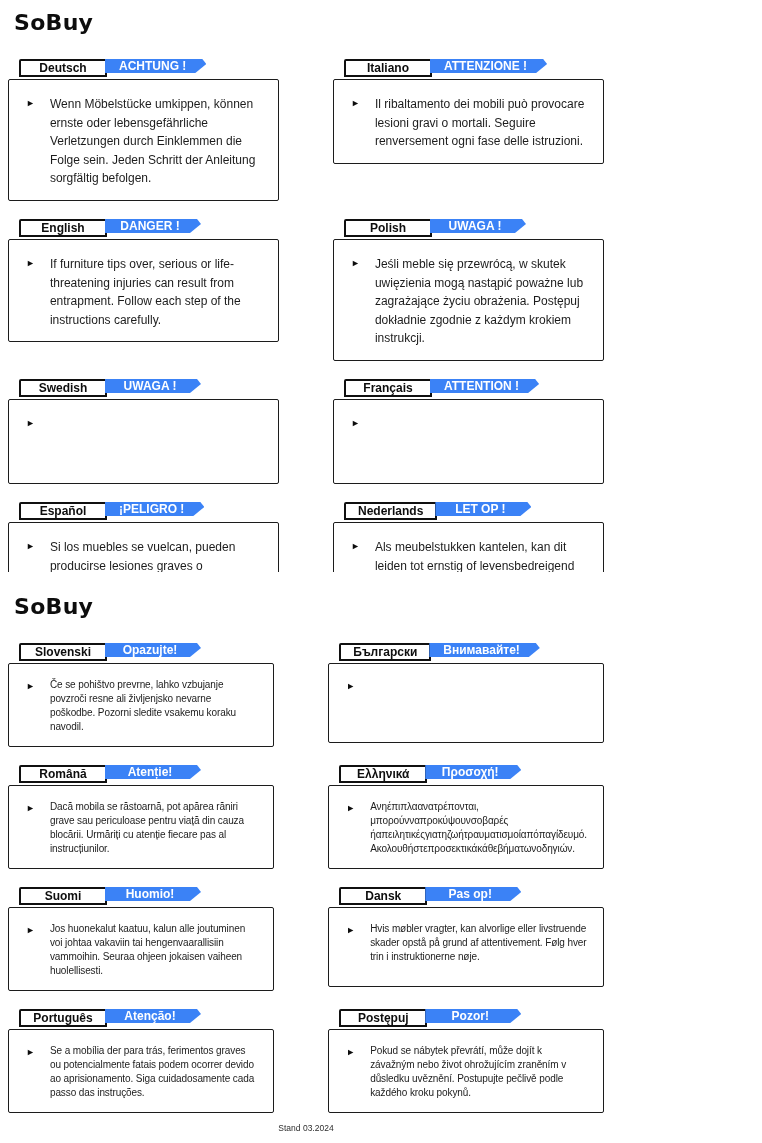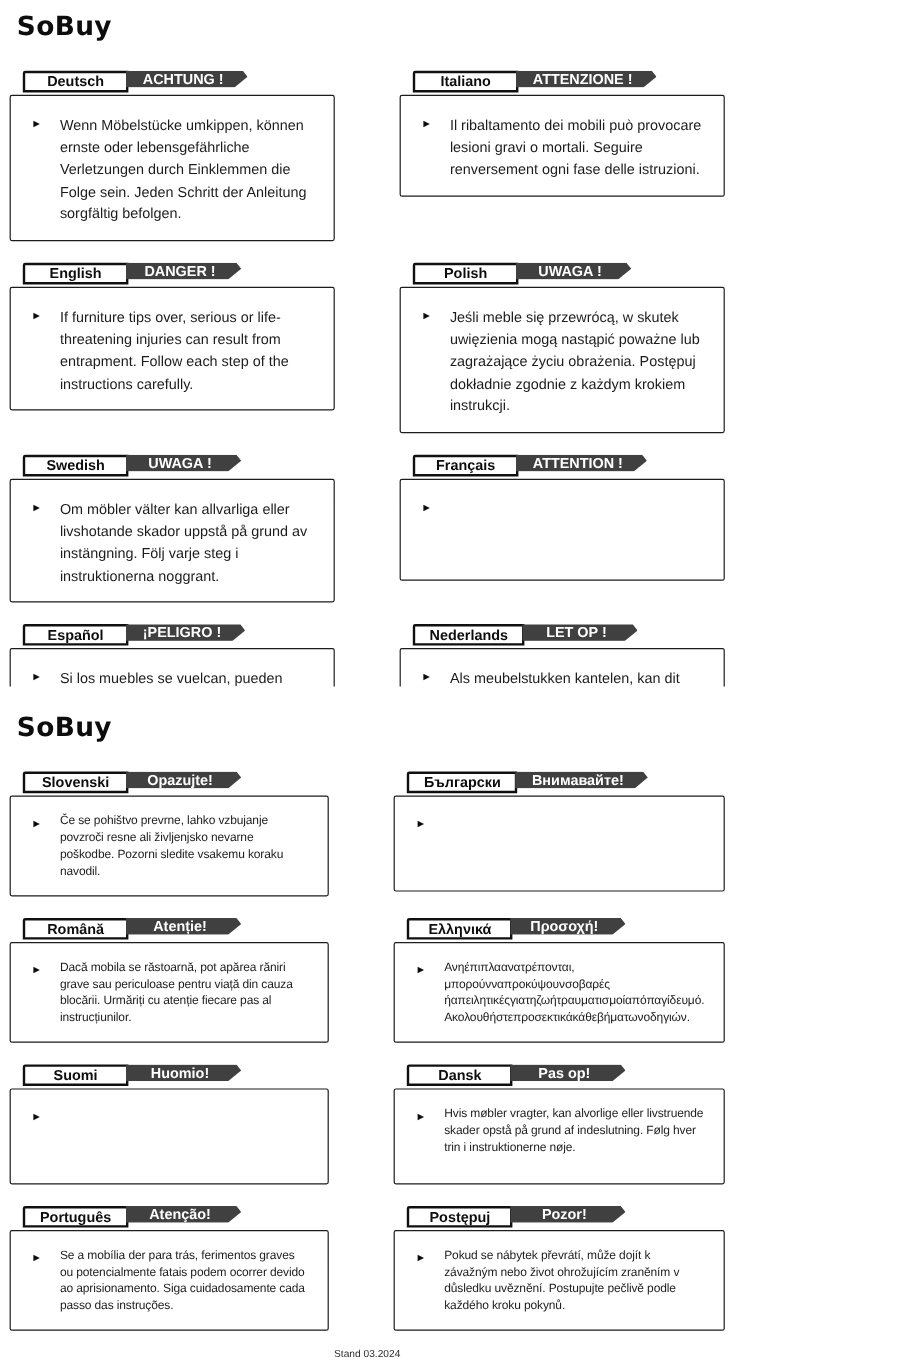--- a/index.html
+++ b/index.html
@@ -51,21 +51,21 @@
     align-items: center;
     justify-content: center;
     min-width: 88px;
     padding: 0 12px;
     font-weight: bold;
     font-size: 12px;
     color: #0d0d0d;
     white-space: nowrap;
   }
   .warn-tab {
-    background: #404040;
+    background: #3b82f6;
     color: #ffffff;
     display: flex;
     align-items: center;
     justify-content: center;
     min-width: 96px;
     padding: 0 20px 0 14px;
     font-weight: bold;
     font-size: 12px;
     white-space: nowrap;
     margin-left: -2px;
@@ -161,21 +161,20 @@
       </div>
     </div>
 
     <div class="block">
       <div class="tabs">
         <div class="lang-tab">Swedish</div>
         <div class="warn-tab">UWAGA !</div>
       </div>
       <div class="box">
         <span class="bullet">►</span>
-        <p class="text">Om möbler välter kan allvarliga eller livshotande skador uppstå på grund av instängning. Följ varje steg i instruktionerna noggrant.</p>
       </div>
     </div>
 
     <div class="block">
       <div class="tabs">
         <div class="lang-tab">Français</div>
         <div class="warn-tab">ATTENTION !</div>
       </div>
       <div class="box">
         <span class="bullet">►</span>
@@ -257,31 +256,32 @@
       </div>
     </div>
 
     <div class="block">
       <div class="tabs">
         <div class="lang-tab">Suomi</div>
         <div class="warn-tab">Huomio!</div>
       </div>
       <div class="box">
         <span class="bullet">►</span>
+        <p class="text">Jos huonekalut kaatuu, kalun alle joutuminen voi johtaa vakaviin tai hengenvaarallisiin vammoihin. Seuraa ohjeen jokaisen vaiheen huolellisesti.</p>
       </div>
     </div>
 
     <div class="block">
       <div class="tabs">
         <div class="lang-tab">Dansk</div>
         <div class="warn-tab">Pas op!</div>
       </div>
       <div class="box">
         <span class="bullet">►</span>
-        <p class="text">Hvis møbler vragter, kan alvorlige eller livstruende skader opstå på grund af indeslutning. Følg hver trin i instruktionerne nøje.</p>
+        <p class="text">Hvis møbler vragter, kan alvorlige eller livstruende skader opstå på grund af attentivement. Følg hver trin i instruktionerne nøje.</p>
       </div>
     </div>
 
     <div class="block">
       <div class="tabs">
         <div class="lang-tab">Português</div>
         <div class="warn-tab">Atenção!</div>
       </div>
       <div class="box">
         <span class="bullet">►</span>

